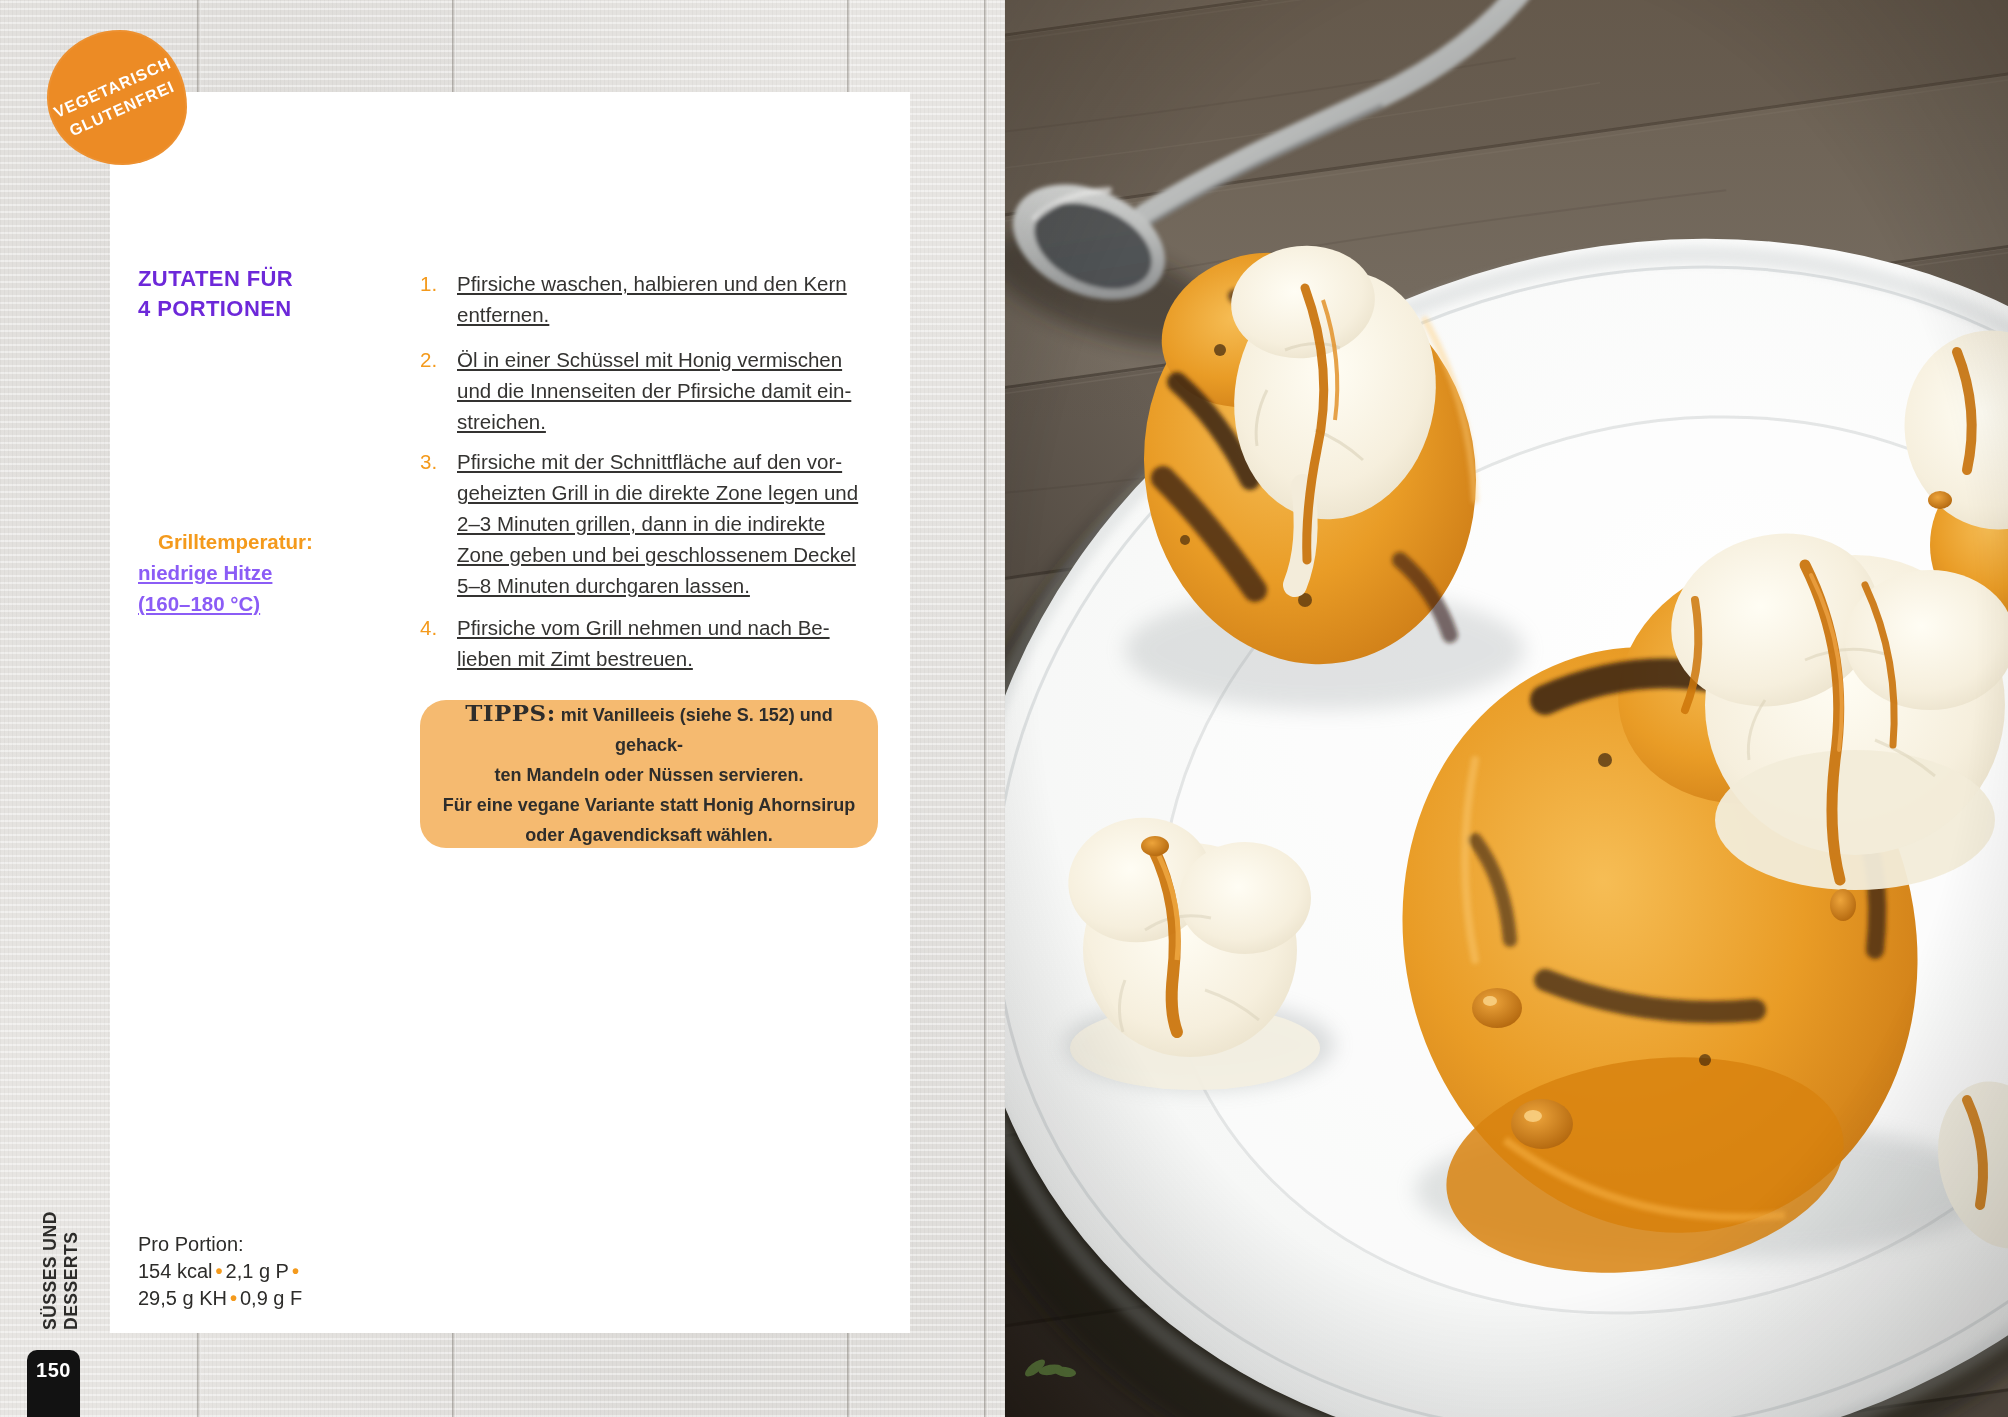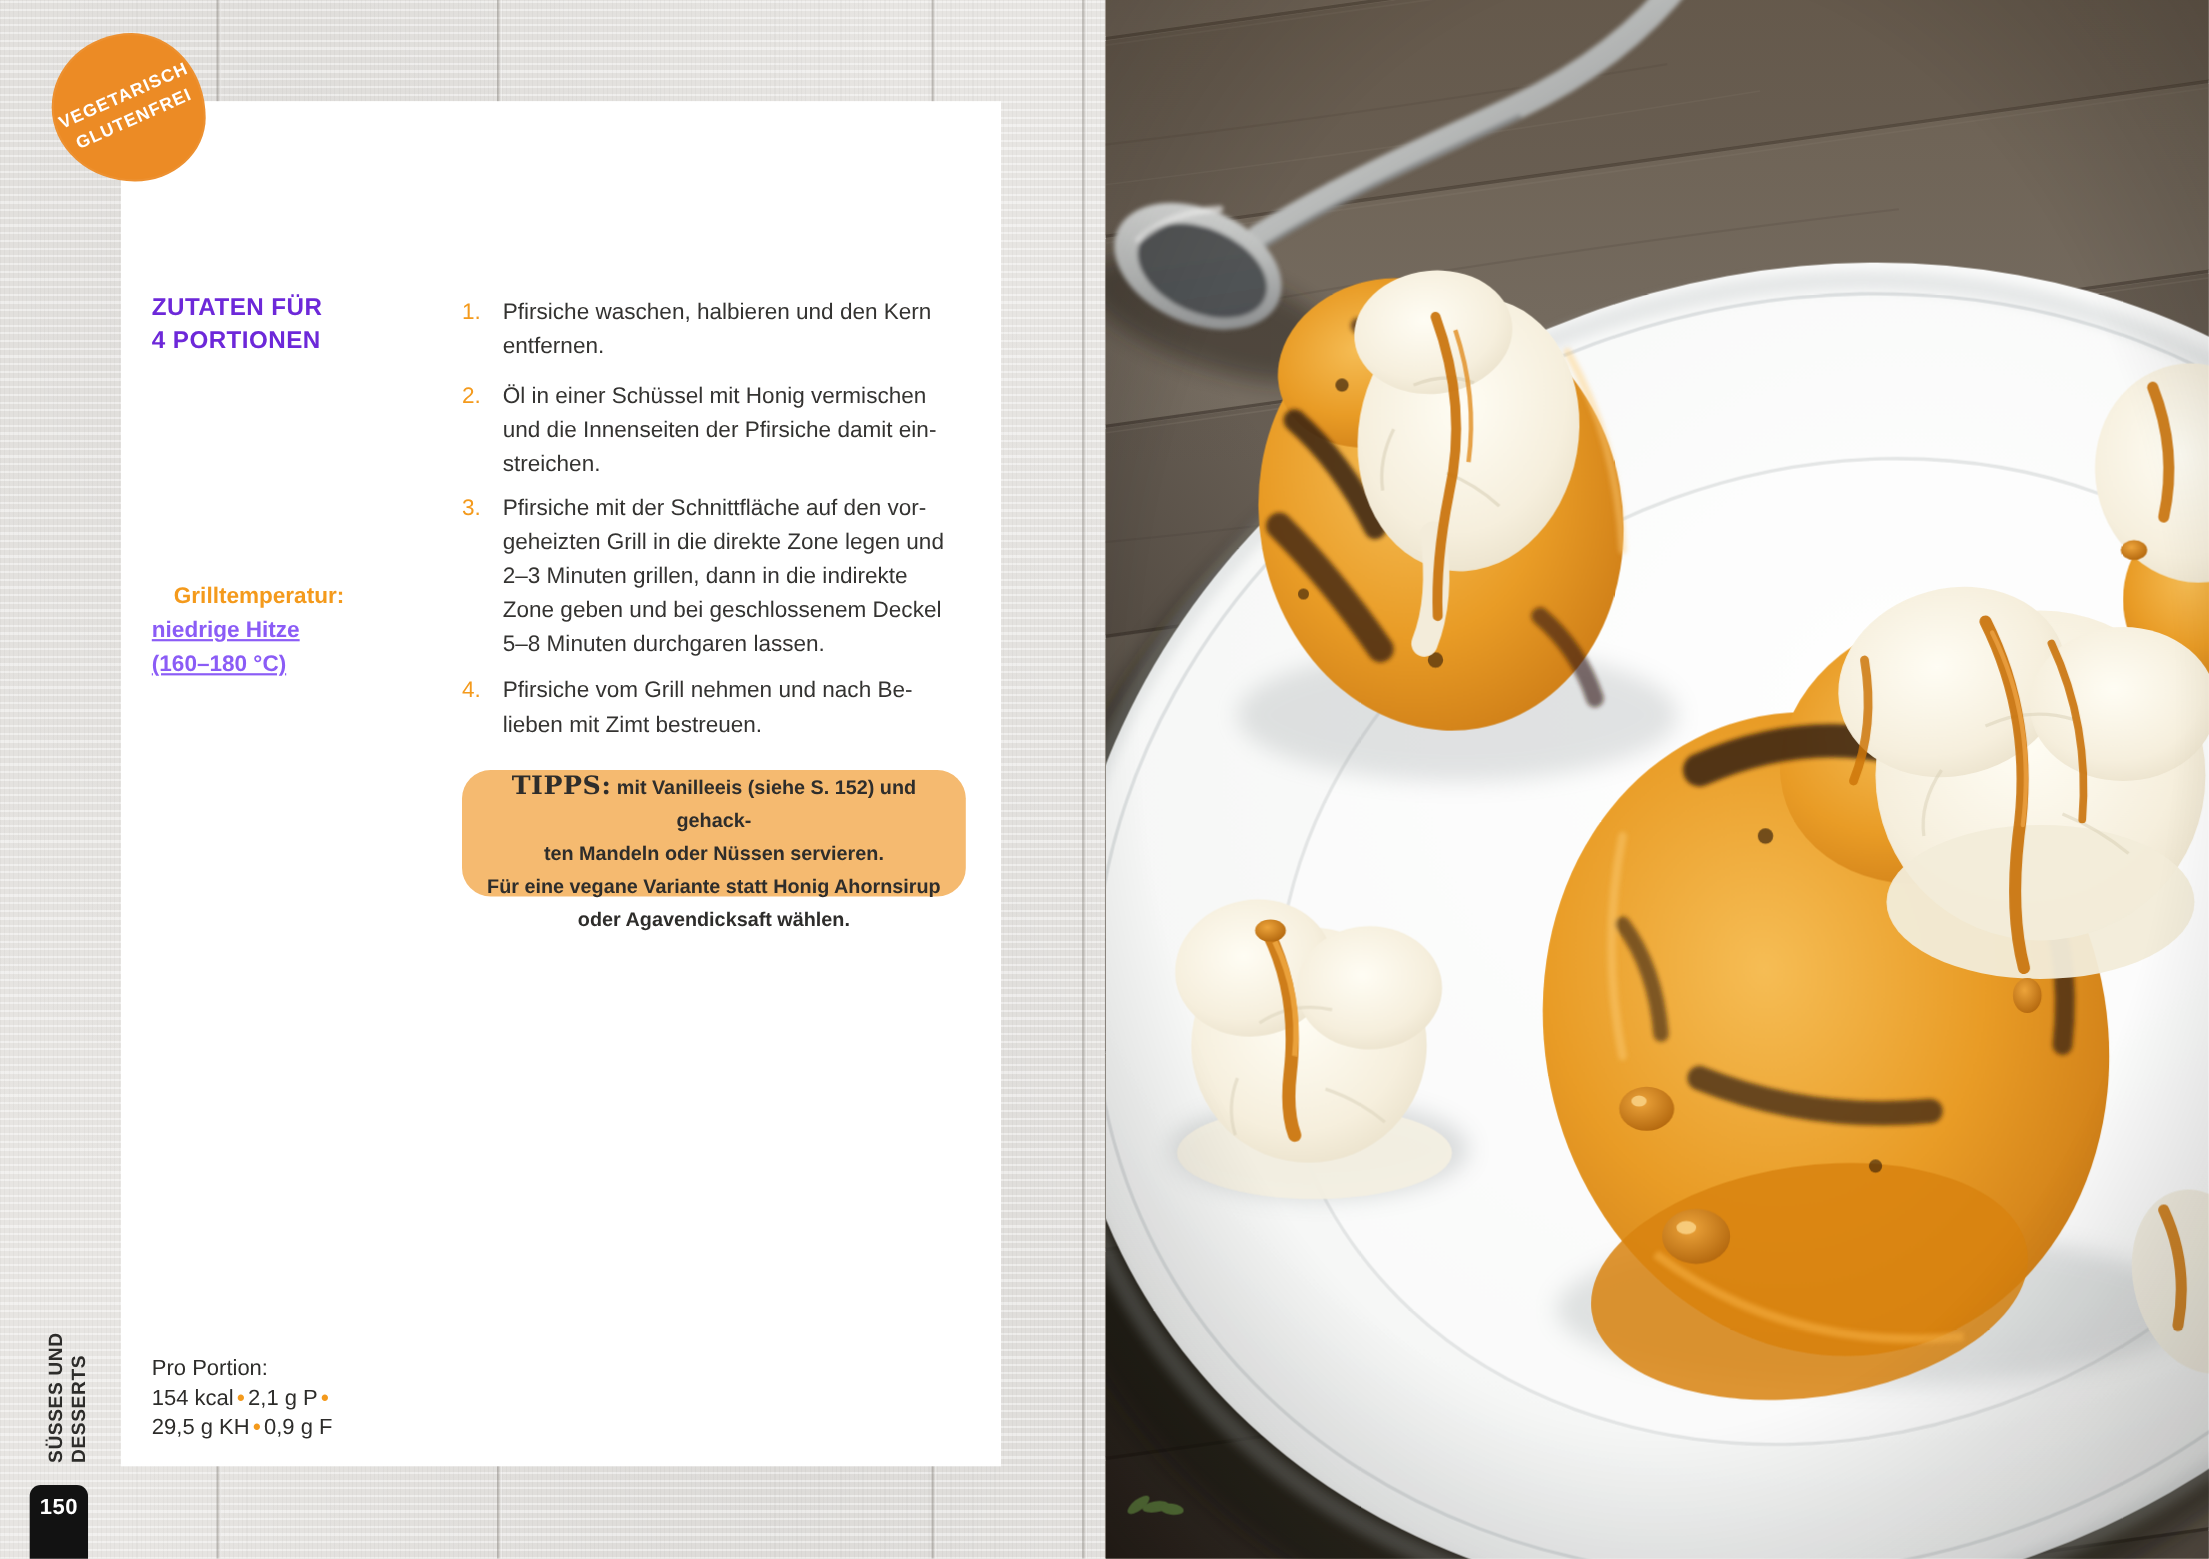--- a/index.html
+++ b/index.html
@@ -33,26 +33,26 @@
     color:#6d28d9;white-space:pre-line;}
   .ing-list{position:absolute;left:28px;top:262px;
     font-size:20.5px;font-weight:700;line-height:31px;color:#2D2C2A;white-space:pre-wrap;}
   .grill-label{position:absolute;left:16px;top:434px;
     font-size:20.5px;font-weight:700;line-height:31px;color:#F49A1C;margin-left:32px;}
   .grill-value{position:absolute;left:28px;top:465px;
     font-size:20.5px;font-weight:700;line-height:31px;color:#8b5cf6;white-space:pre-line;text-decoration:underline;}
 
   .step{position:absolute;left:310px;display:flex;}
   .step-num{width:37px;flex:none;font-size:20.5px;line-height:31px;color:#F49A1C;}
-  .step-text{width:515px;font-size:20.5px;line-height:31px;color:#343331;white-space:pre-line;}
+  .step-text{width:515px;font-size:20.5px;line-height:31px;color:#343331;white-space:pre-line;text-decoration:underline;}
   .step1{top:176px}.step2{top:252px}.step3{top:354px}.step4{top:520px}
 
-  .tips-box{position:absolute;left:310px;top:608px;width:458px;height:115px;
+  .tips-box{position:absolute;left:310px;top:608px;width:458px;height:148px;
     background:#F5BA70;border-radius:26px;text-align:center;
-    display:flex;justify-content:center;}
+    display:flex;align-items:center;justify-content:center;}
   .tips-inner{padding:0 10px;font-size:18px;font-weight:700;line-height:30px;color:#2E2D2B;}
   .tips-label{font-family:"DejaVu Serif",serif;font-weight:700;font-size:23px;letter-spacing:.5px;}
   .tips-text{white-space:pre-line;}
 
   .nutrition{position:absolute;left:28px;top:1139px;
     font-size:20px;line-height:27px;color:#2D2C2A;}
   .nutrition .bullet{color:#F49A1C;font-weight:700;padding:0 3px;}
 
   
   .badge{position:absolute;left:47px;top:30px;width:140px;height:135px;

